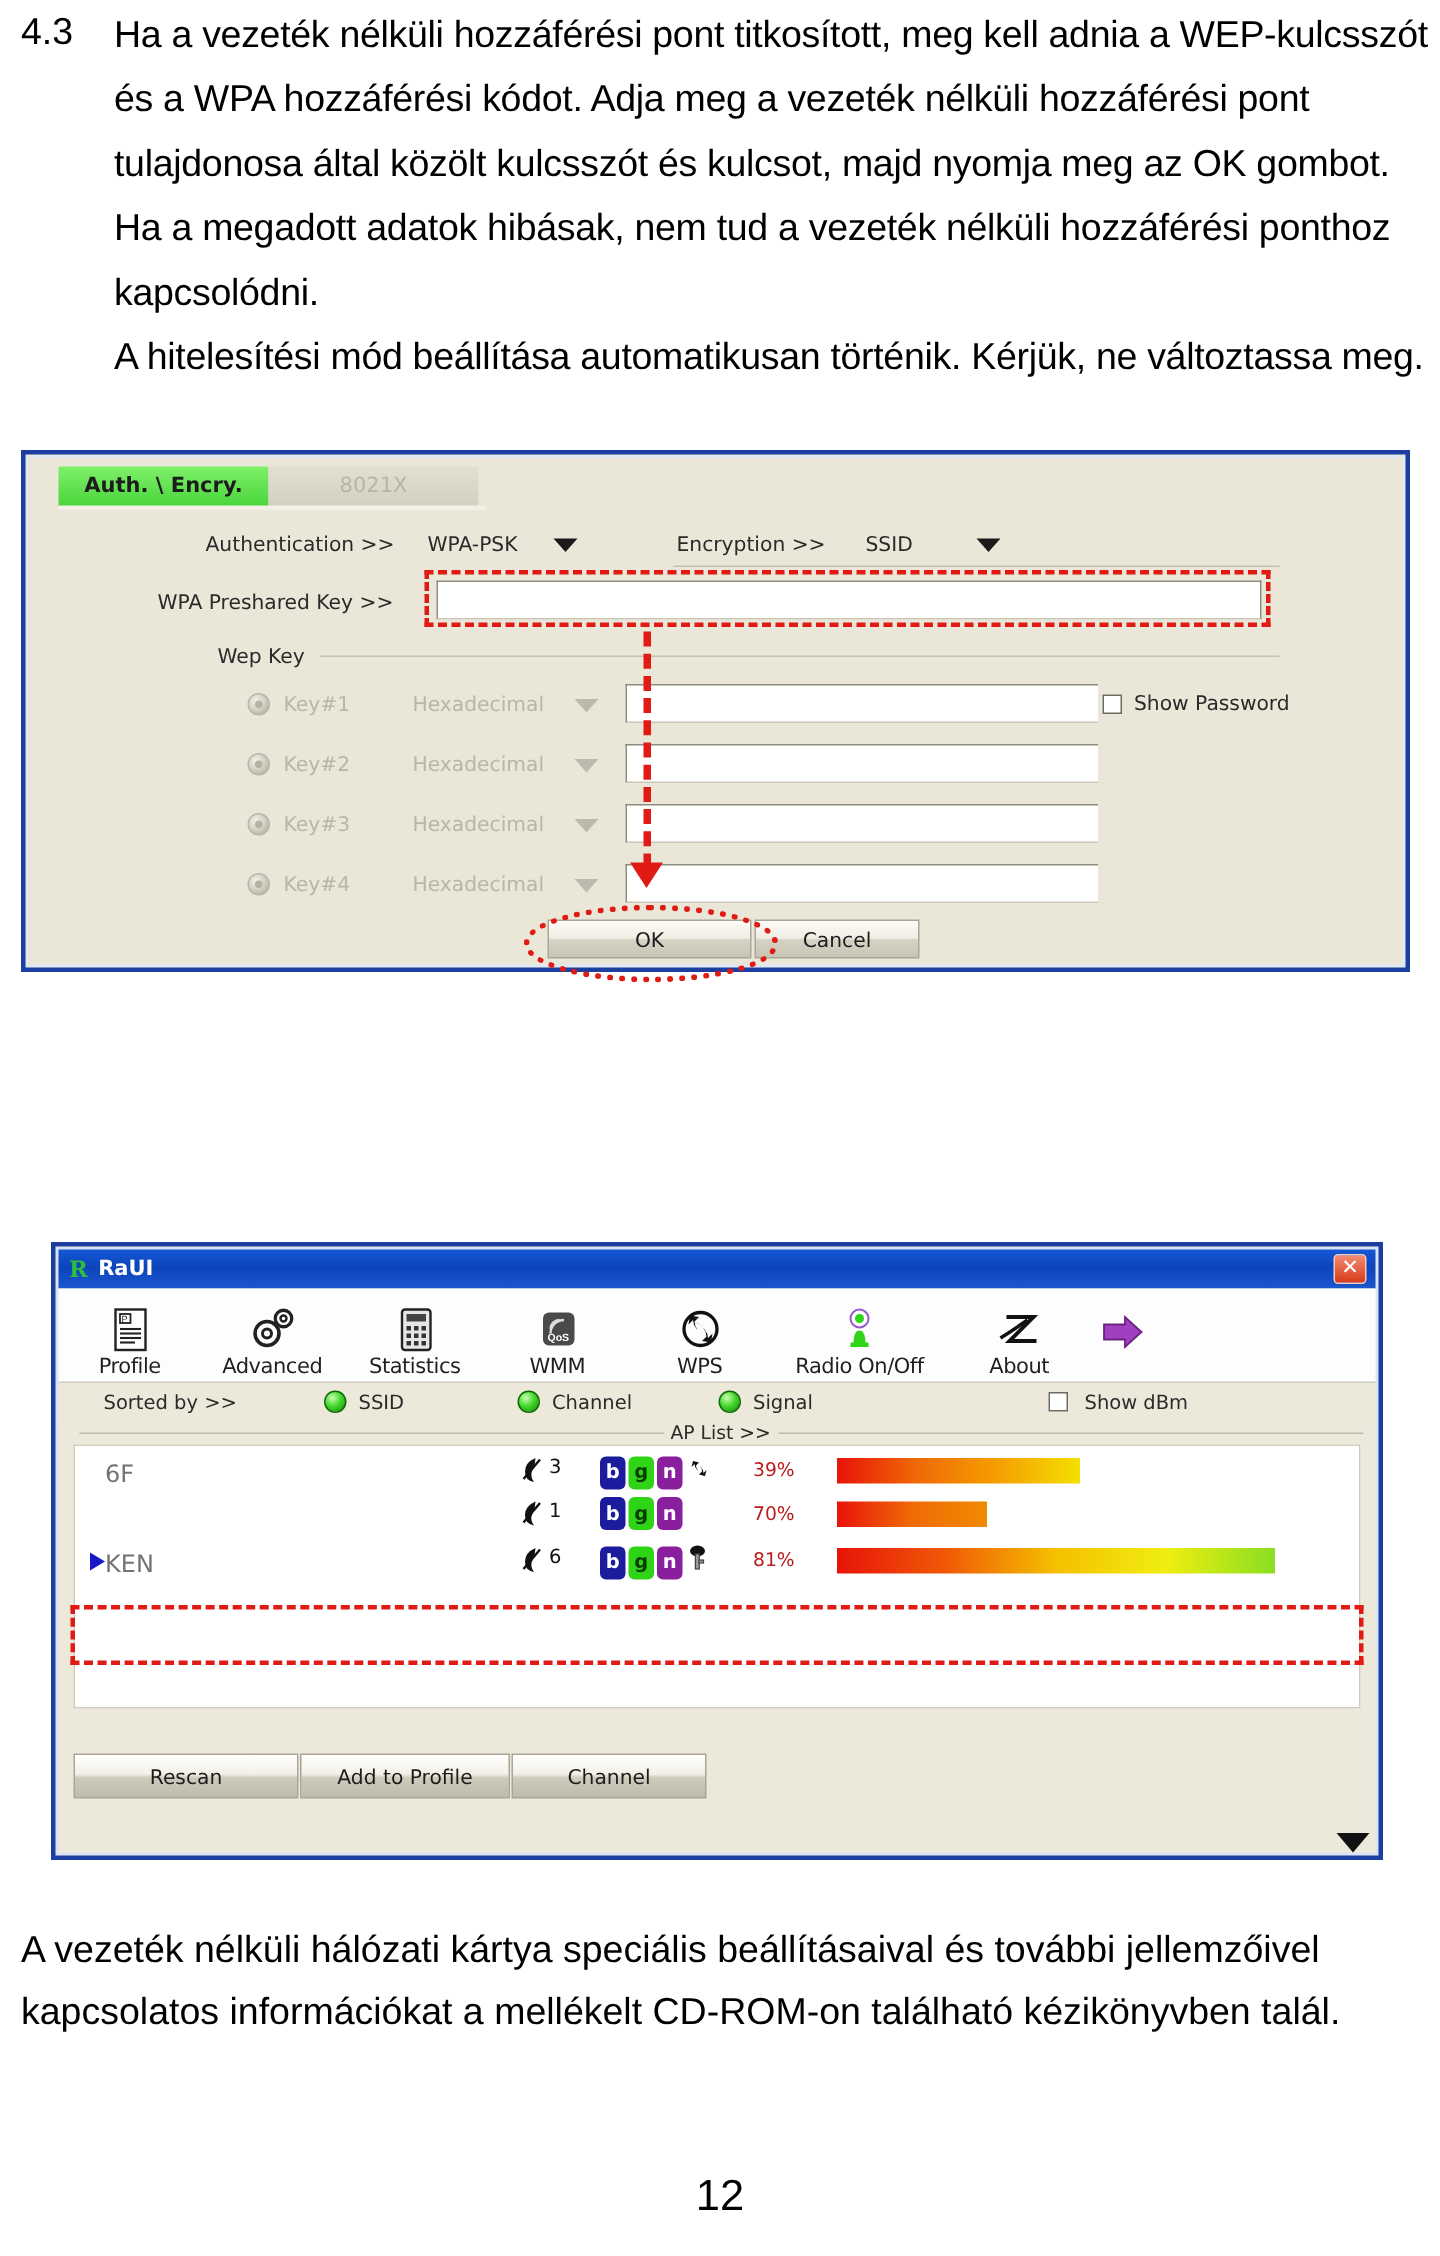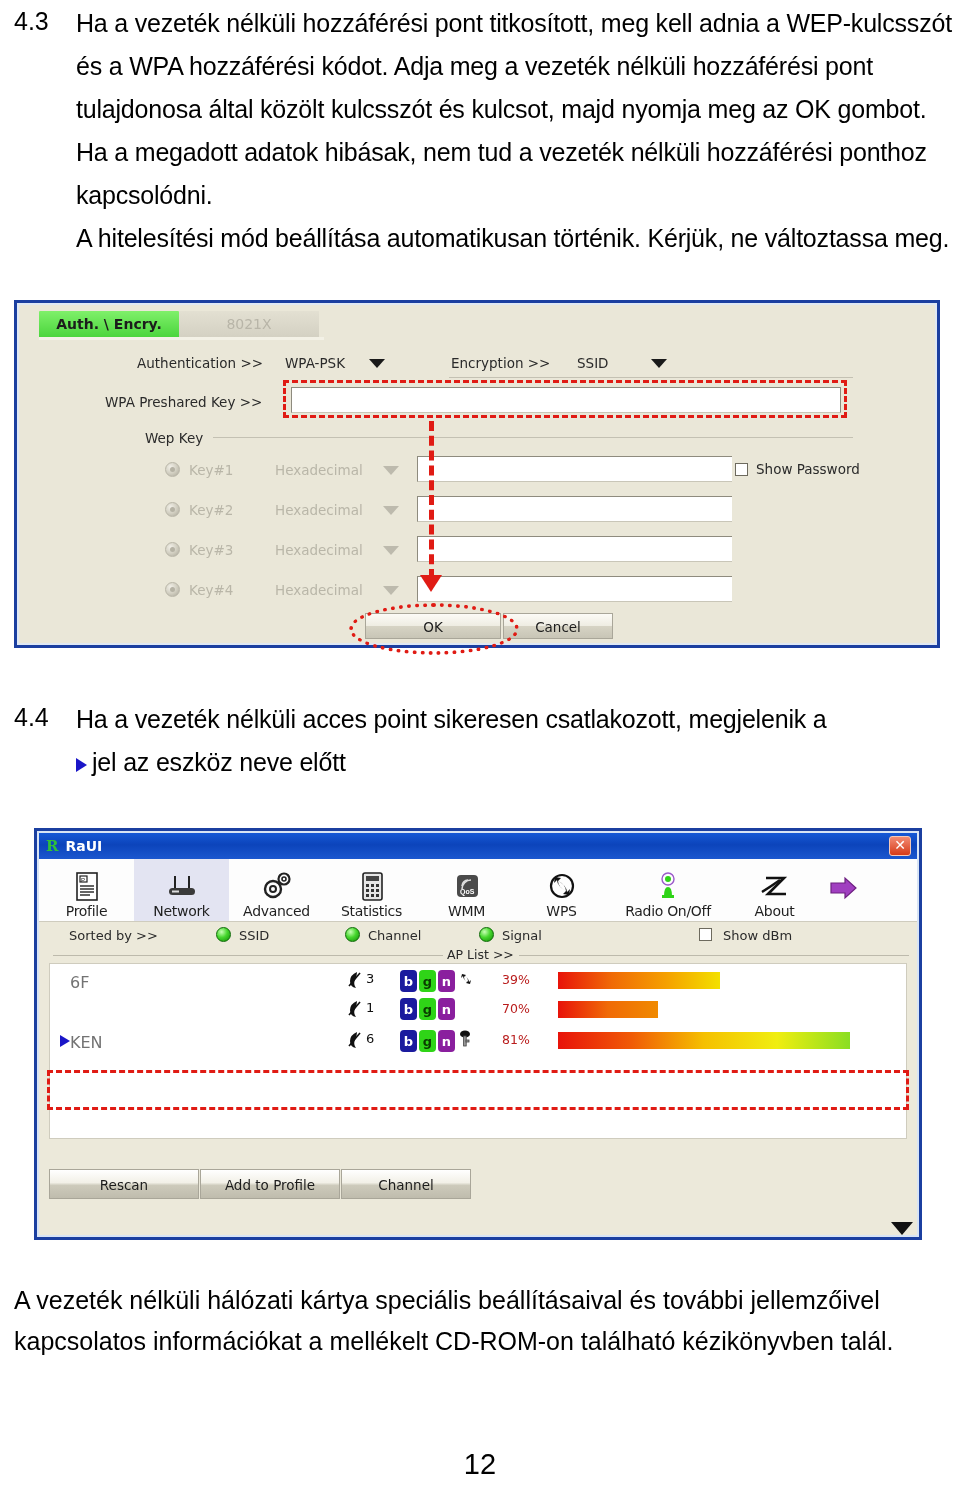--- a/index.html
+++ b/index.html
@@ -322,27 +322,20 @@
 
       <div class="btn" style="left:348px;top:310px;width:136px;">OK</div>
       <div class="btn" style="left:486px;top:310px;width:110px;">Cancel</div>
 
       <div class="rdash-v" style="left:412px;top:118px;height:158px;"></div>
       <div class="rarrow" style="left:403px;top:272px;"></div>
       <div class="roval" style="left:332px;top:300px;width:162px;height:44px;"></div>
     </div>
   </div>
 
-  <div class="section" id="sec44">
-    <div class="sec-num">4.4</div>
-    <div class="sec-body">
-      <span>Ha a vezeték nélküli acces point sikeresen csatlakozott, megjelenik a</span><br>
-      <span class="blue-tri"></span><span>jel az eszköz neve előtt</span>
-    </div>
-  </div>
 
   <div class="fig2">
 
     <div class="titlebar">
       <span class="ti-logo">R</span>
       <span class="ti-title">RaUI</span>
       <span class="ti-close">✕</span>
     </div>
 
     <div class="toolbar">
@@ -355,31 +348,20 @@
               <text x="9" y="11.5" font-size="6" font-family="sans-serif" fill="#222">P</text>
               <line x1="8" y1="16" x2="22" y2="16" stroke="#222" stroke-width="1.4"></line>
               <line x1="8" y1="19" x2="22" y2="19" stroke="#222" stroke-width="1.4"></line>
               <line x1="8" y1="22" x2="22" y2="22" stroke="#222" stroke-width="1.4"></line>
               <line x1="8" y1="25" x2="18" y2="25" stroke="#222" stroke-width="1.4"></line>
             </svg>
         </span>
         <span class="tl">Profile</span>
       </div>
 
-      <div class="tbitem sel">
-        <span class="ic">
-          <svg width="36" height="32" viewBox="0 0 36 32">
-              <line x1="11" y1="6" x2="11" y2="19" stroke="#222" stroke-width="2"></line>
-              <line x1="25" y1="6" x2="25" y2="19" stroke="#222" stroke-width="2"></line>
-              <rect x="5" y="18" width="26" height="7" rx="3.5" fill="#3a3a3a"></rect>
-              <rect x="8" y="20.5" width="7" height="2" fill="#ddd"></rect>
-            </svg>
-        </span>
-        <span class="tl">Network</span>
-      </div>
 
       <div class="tbitem">
         <span class="ic">
           <svg width="34" height="32" viewBox="0 0 34 32">
               <circle cx="13" cy="19" r="8" fill="none" stroke="#222" stroke-width="2.4"></circle>
               <circle cx="13" cy="19" r="3" fill="none" stroke="#222" stroke-width="2"></circle>
               <circle cx="24" cy="9" r="5.5" fill="none" stroke="#222" stroke-width="2.2"></circle>
               <circle cx="24" cy="9" r="2" fill="none" stroke="#222" stroke-width="1.6"></circle>
             </svg>
         </span>

